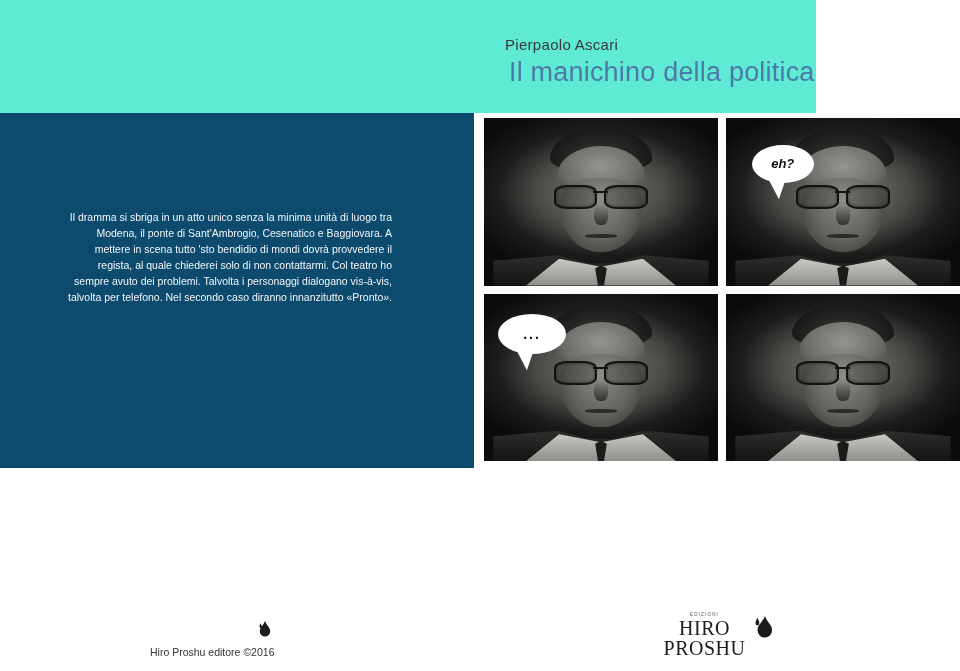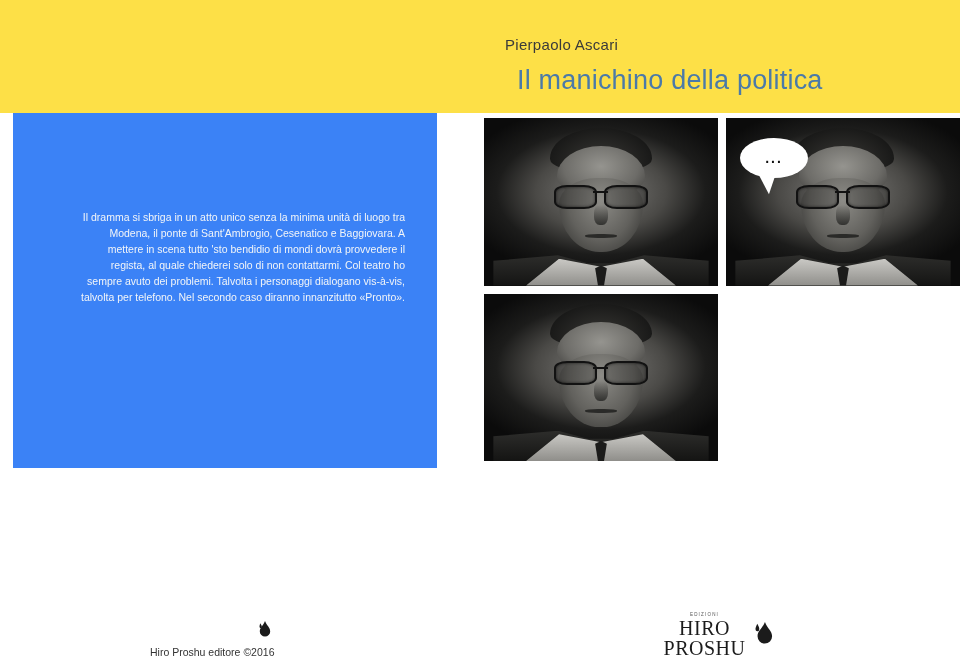--- a/index.html
+++ b/index.html
@@ -13,51 +13,51 @@
     position: relative;
     overflow: hidden;
     font-family: "Liberation Sans", sans-serif;
     color: #222;
   }
 
   
   .header {
     position: absolute;
     left: 0; top: 0;
-    width: 960px; height: 113px;
-    background: #fde047;
+    width: 816px; height: 113px;
+    background: #5eead4;
     text-decoration: underline;
   }
   .header-inner {
     position: absolute;
     left: 505px;
     top: 36px;
   }
   .author {
     font-size: 15px;
     color: #3a3a3a;
     letter-spacing: 0.3px;
     margin: 0 0 4px 0;
     font-weight: 400;
   }
   .title {
     font-size: 27px;
     color: #4b7aa8;
     letter-spacing: 0.2px;
-    margin: 12px;
+    margin: 4px;
     font-weight: 400;
     white-space: nowrap;
   }
 
   
   .blue-panel {
     position: absolute;
-    left: 13px; top: 113px;
-    width: 424px; height: 355px;
-    background: #3b82f6;
+    left: 0; top: 113px;
+    width: 474px; height: 355px;
+    background: #0c4a6e;
     color: #ffffff;
   }
   .blurb {
     position: absolute;
     left: 62px;
     top: 96px;
     width: 330px;
     font-size: 10.5px;
     line-height: 16px;
     text-align: right;
@@ -273,21 +273,21 @@
     font-weight: 400;
   }
   .publisher-sub {
     font-size: 4.5px;
     letter-spacing: 1.2px;
     color: #555;
     margin-bottom: 1px;
   }
   .logo-row {
     display: flex;
-    align-items: center;
+    align-items: flex-start;
     justify-content: center;
     gap: 5px;
   }
 </style>
 </head>
 <body>
 
 <div class="header">
   <div class="header-inner">
     <div class="author">Pierpaolo Ascari</div>
@@ -312,59 +312,80 @@
         <div class="bridge"></div>
       </div>
       <div class="nose"></div>
       <div class="mouth"></div>
       <div class="jacket"></div>
       <div class="shirt"></div>
       <div class="tie"></div>
     </div>
   </div>
 
-
   <div class="panel">
     <div class="face-wrap">
       <div class="hair"></div>
       <div class="forehead"></div>
       <div class="cheeks"></div>
       <div class="glasses">
         <div class="lens left"></div>
         <div class="lens right"></div>
         <div class="bridge"></div>
       </div>
       <div class="nose"></div>
       <div class="mouth"></div>
       <div class="jacket"></div>
       <div class="shirt"></div>
       <div class="tie"></div>
     </div>
-    <div class="bubble dots">
-      <span>...</span>
+    <div class="bubble eh">
+      <span>eh?</span>
       <span class="bubble-tail"></span>
     </div>
   </div>
 
   <div class="panel">
     <div class="face-wrap">
       <div class="hair"></div>
       <div class="forehead"></div>
       <div class="cheeks"></div>
       <div class="glasses">
         <div class="lens left"></div>
         <div class="lens right"></div>
         <div class="bridge"></div>
       </div>
       <div class="nose"></div>
       <div class="mouth"></div>
       <div class="jacket"></div>
       <div class="shirt"></div>
       <div class="tie"></div>
     </div>
+    <div class="bubble dots">
+      <span>...</span>
+      <span class="bubble-tail"></span>
+    </div>
+  </div>
+
+  <div class="panel">
+    <div class="face-wrap">
+      <div class="hair"></div>
+      <div class="forehead"></div>
+      <div class="cheeks"></div>
+      <div class="glasses">
+        <div class="lens left"></div>
+        <div class="lens right"></div>
+        <div class="bridge"></div>
+      </div>
+      <div class="nose"></div>
+      <div class="mouth"></div>
+      <div class="jacket"></div>
+      <div class="shirt"></div>
+      <div class="tie"></div>
+    </div>
   </div>
 
 </div>
 
 <div class="footer-left">
   <svg class="drop-icon-small" width="20" height="20" viewBox="0 0 20 20">
     <path d="M10 1 C12 6 15.2 7.4 15.2 11.4 A5.2 5.2 0 0 1 4.8 11.4 C4.8 7.4 8 6 10 1 Z" fill="#1b1b1b"></path>
     <path d="M5.4 3.2 C6.2 5 7 5.6 6.8 7 C6.6 8.2 5.2 8.4 4.7 7.4 C4.2 6.4 4.8 4.6 5.4 3.2 Z" fill="#1b1b1b"></path>
   </svg>
   <div>Hiro Proshu editore ©2016</div>

